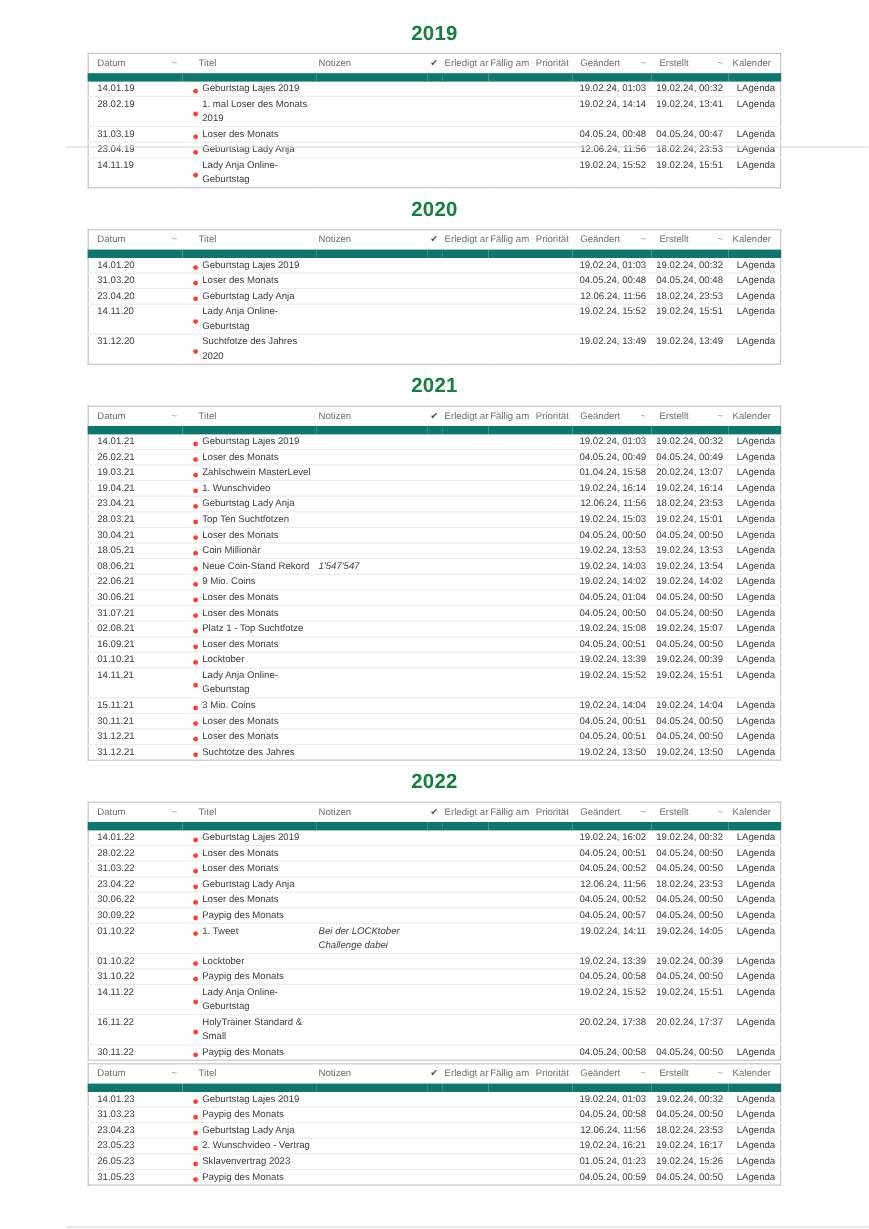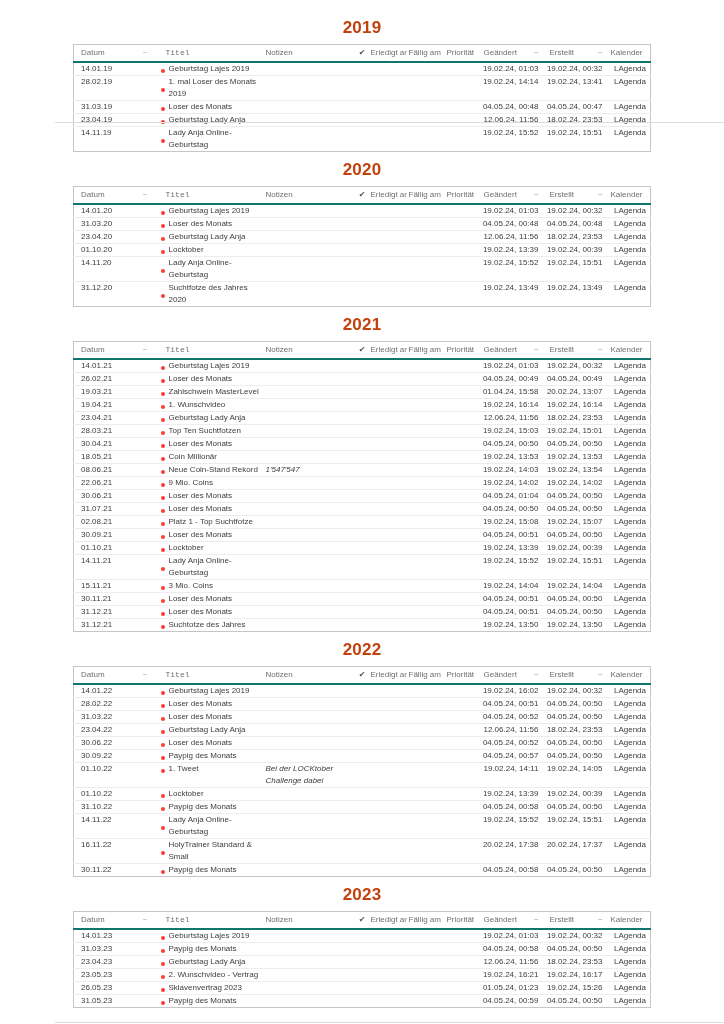--- a/index.html
+++ b/index.html
@@ -11,21 +11,21 @@
     position: relative;
     overflow: hidden;
   }
   #page { position: relative; width: 724px; height: 1024px; padding-top: 10px; }
 
   .year-section { margin-bottom: 2px; }
   .year-heading {
     text-align: center;
     font-size: 17px;
     font-weight: 600;
-    color: #c2410c;
+    color: #15803d;
     line-height: 20px;
     margin: 8px 0 6px 0;
     letter-spacing: 0.2px;
   }
 
   table.reminders {
     width: 577px;
     margin: 0 auto;
     border-collapse: collapse;
     table-layout: fixed;
@@ -43,30 +43,30 @@
   col.c-erstellt { width: 64px; }
   col.c-kalender { width: 44px; }
 
   thead th {
     font-size: 8px;
     font-weight: normal;
     color: #6f6f6f;
     text-align: left;
     height: 16px;
     line-height: 16px;
-    border-bottom: 2px solid #0f766e;
+    border-bottom: 7px solid #0f766e;
     white-space: nowrap;
     overflow: hidden;
     vertical-align: middle;
   }
   th.h-datum, th.h-geaendert, th.h-erstellt { padding-left: 7px; padding-right: 4px; }
   th.h-datum .hd, th.h-geaendert .hd, th.h-erstellt .hd {
     display: flex; justify-content: space-between; align-items: center;
   }
-  th.h-titel { padding-left: 14px; font-family: Liberation Mono, monospace; }
+  th.h-titel { padding-left: 14px; }
   th.h-notizen { padding-left: 2px; }
   th.h-check { text-align: center; padding: 0; color: #555; font-size: 8px; }
   th.h-erledigt, th.h-faellig, th.h-prio { padding-left: 2px; }
   th.h-kalender { padding-left: 4px; }
   .sort-glyph { color: #9a9a9a; font-size: 8px; line-height: 8px; }
 
   tbody td {
     font-size: 8px;
     line-height: 12px;
     color: #3d3d3d;
@@ -331,37 +331,20 @@
     <td class="d-notizen"></td>
     <td class="d-check"></td>
     <td class="d-erledigt"></td>
     <td class="d-faellig"></td>
     <td class="d-prio"></td>
     <td class="num">12.06.24, 11:56</td>
     <td class="num">18.02.24, 23:53</td>
     <td class="num">LAgenda</td>
   </tr>
 
-  <tr>
-    <td class="d-datum">01.10.20</td>
-    <td class="d-titel">
-      <span class="titel-wrap">
-                  <span class="dot" style="background: rgb(255, 59, 48);"></span>
-                  <span>Locktober</span>
-                </span>
-    </td>
-    <td class="d-notizen"></td>
-    <td class="d-check"></td>
-    <td class="d-erledigt"></td>
-    <td class="d-faellig"></td>
-    <td class="d-prio"></td>
-    <td class="num">19.02.24, 13:39</td>
-    <td class="num">19.02.24, 00:39</td>
-    <td class="num">LAgenda</td>
-  </tr>
 
   <tr>
     <td class="d-datum">14.11.20</td>
     <td class="d-titel">
       <span class="titel-wrap">
                   <span class="dot" style="background: rgb(255, 59, 48);"></span>
                   <span>Lady Anja Online-Geburtstag</span>
                 </span>
     </td>
     <td class="d-notizen"></td>
@@ -668,21 +651,21 @@
     <td class="d-check"></td>
     <td class="d-erledigt"></td>
     <td class="d-faellig"></td>
     <td class="d-prio"></td>
     <td class="num">19.02.24, 15:08</td>
     <td class="num">19.02.24, 15:07</td>
     <td class="num">LAgenda</td>
   </tr>
 
   <tr>
-    <td class="d-datum">30.09.21</td>
+    <td class="d-datum">16.09.21</td>
     <td class="d-titel">
       <span class="titel-wrap">
                   <span class="dot" style="background: rgb(255, 59, 48);"></span>
                   <span>Loser des Monats</span>
                 </span>
     </td>
     <td class="d-notizen"></td>
     <td class="d-check"></td>
     <td class="d-erledigt"></td>
     <td class="d-faellig"></td>
@@ -1062,21 +1045,20 @@
     <td class="num">04.05.24, 00:58</td>
     <td class="num">04.05.24, 00:50</td>
     <td class="num">LAgenda</td>
   </tr>
 
 </tbody>
     </table>
   </section>
 
   <section class="year-section">
-    <h2 class="year-heading">2023</h2>
     <table class="reminders">
       <colgroup>
         <col class="c-datum">
             <col class="c-titel">
             <col class="c-notizen">
             <col class="c-check">
         <col class="c-erledigt">
             <col class="c-faellig">
             <col class="c-prio">
         <col class="c-geaendert">

